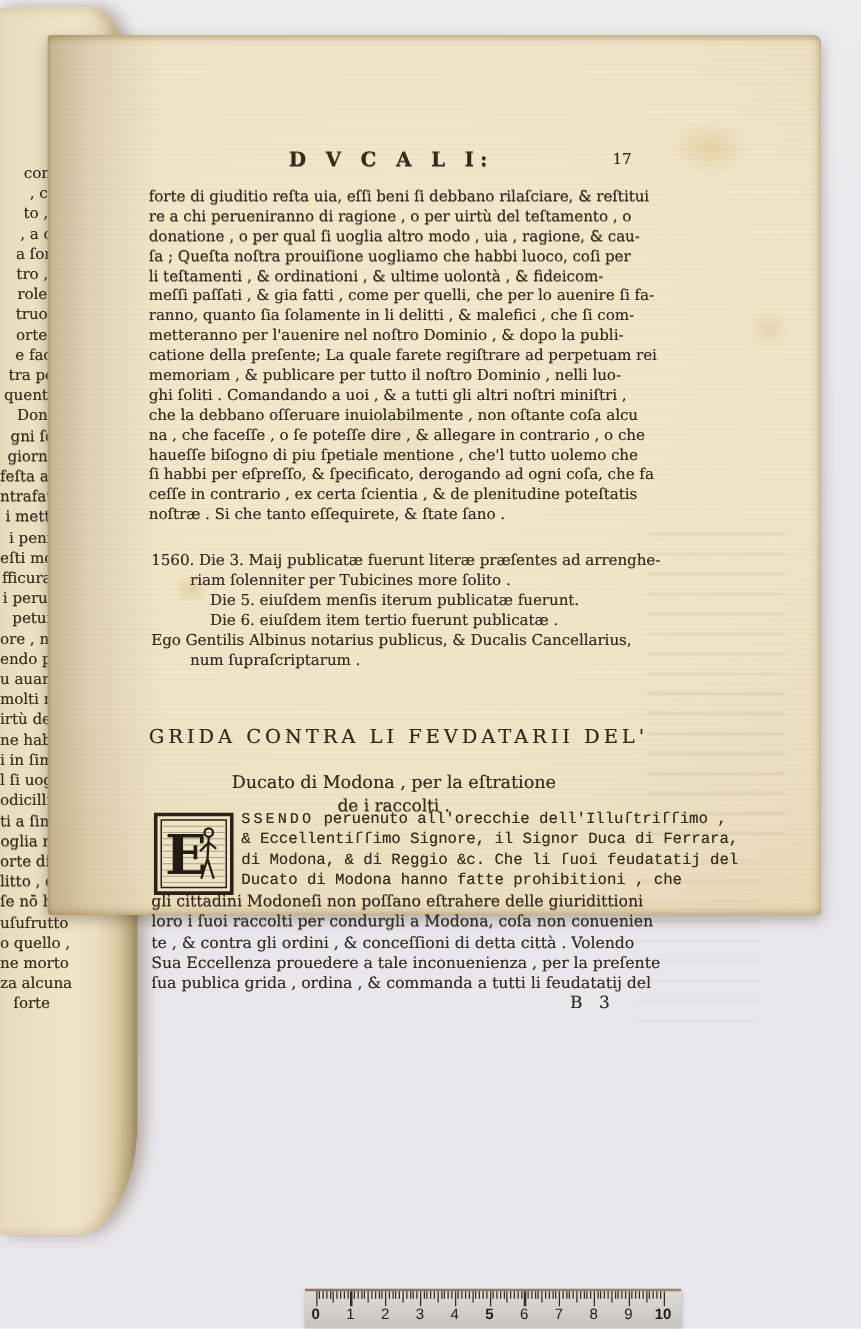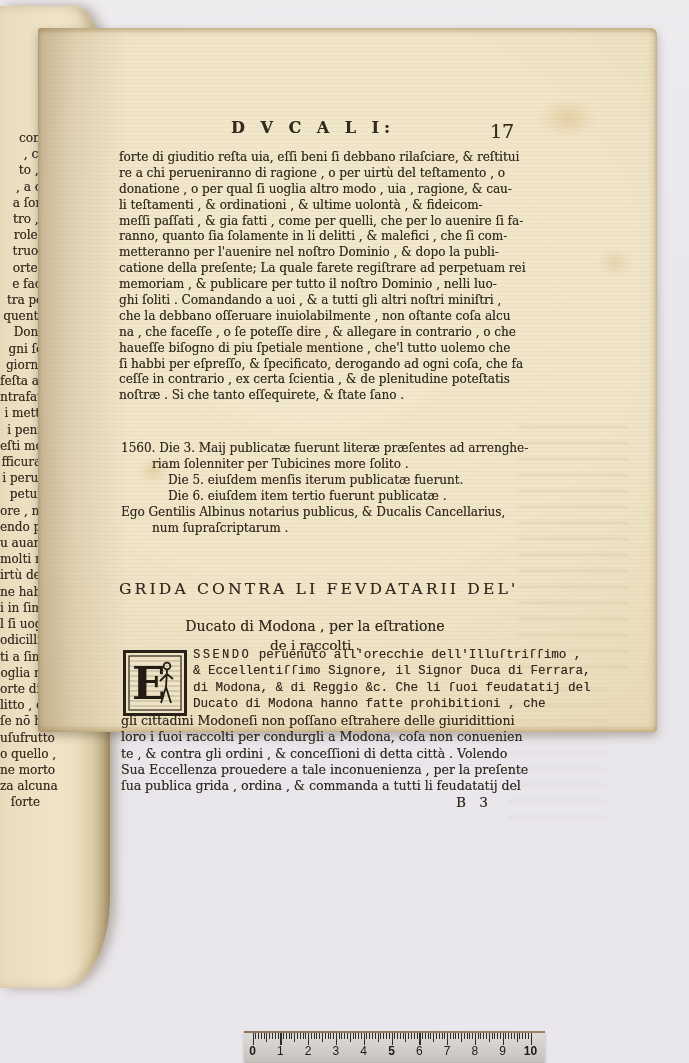--- a/index.html
+++ b/index.html
@@ -38,21 +38,21 @@
   .stain.s4{left:230px;top:290px;width:90px;height:60px;background:radial-gradient(closest-side,rgba(190,150,85,.12),rgba(190,150,85,0));}
   .ghost{position:absolute;pointer-events:none;filter:blur(1px);
     background:repeating-linear-gradient(0deg, rgba(120,98,66,.10) 0 2px, rgba(0,0,0,0) 2px 16px);}
   .ghost.g1{left:480px;top:390px;width:110px;height:250px;}
   .ghost.g2{left:470px;top:650px;width:100px;height:140px;opacity:.7;}
 
   .rh{position:absolute;left:0;top:90px;width:619px;height:22px;}
   .rh-title{position:absolute;left:175px;width:200px;text-align:center;
     font-size:16px;letter-spacing:5px;font-weight:bold;
     text-shadow:.2px .2px .3px rgba(45,33,20,.5);}
-  .rh-folio{position:absolute;left:452px;top:2px;font-size:19px;
+  .rh-folio{position:absolute;left:452px;top:2px;font-size:12px;
     text-shadow:.2px .2px .3px rgba(45,33,20,.5);}
 
   .body-block{position:absolute;left:81px;top:122px;width:400px;}
   .bline{height:15.9px;font-size:12px;white-space:nowrap;
     text-shadow:.2px .2px .3px rgba(45,33,20,.5);}
 
   .pub-block{position:absolute;left:81px;top:413px;width:400px;}
   .pline{height:16px;font-size:12px;white-space:nowrap;
     text-shadow:.2px .2px .3px rgba(45,33,20,.5);}
   .pline.i0{padding-left:2px;}
@@ -273,20 +273,21 @@
 
     <div class="rh">
       <div class="rh-title">D V C A L I:</div>
       <div class="rh-folio">17</div>
     </div>
 
     <div id="body-lines" class="body-block">
         <div class="bline">forte di giuditio reſta uia, eſſi beni ſi debbano rilaſciare, &amp; reſtitui</div>
         <div class="bline">re a chi perueniranno di ragione , o per uirtù del teſtamento , o</div>
         <div class="bline">donatione , o per qual ſi uoglia altro modo , uia , ragione, &amp; cau-</div>
+        <div class="bline">ſa ; Queſta noſtra prouiſione uogliamo che habbi luoco, coſi per</div>
         <div class="bline">li teſtamenti , &amp; ordinationi , &amp; ultime uolontà , &amp; fideicom-</div>
         <div class="bline">meſſi paſſati , &amp; gia fatti , come per quelli, che per lo auenire ſi fa-</div>
         <div class="bline">ranno, quanto ſia ſolamente in li delitti , &amp; malefici , che ſi com-</div>
         <div class="bline">metteranno per l'auenire nel noſtro Dominio , &amp; dopo la publi-</div>
         <div class="bline">catione della preſente; La quale farete regiſtrare ad perpetuam rei</div>
         <div class="bline">memoriam , &amp; publicare per tutto il noſtro Dominio , nelli luo-</div>
         <div class="bline">ghi ſoliti .  Comandando a uoi , &amp; a tutti gli altri noſtri miniſtri ,</div>
         <div class="bline">che la debbano oſſeruare inuiolabilmente , non oſtante coſa alcu</div>
         <div class="bline">na , che faceſſe , o ſe poteſſe dire , &amp; allegare in contrario , o che</div>
         <div class="bline">haueſſe biſogno di piu ſpetiale mentione , che'l tutto uolemo che</div>

